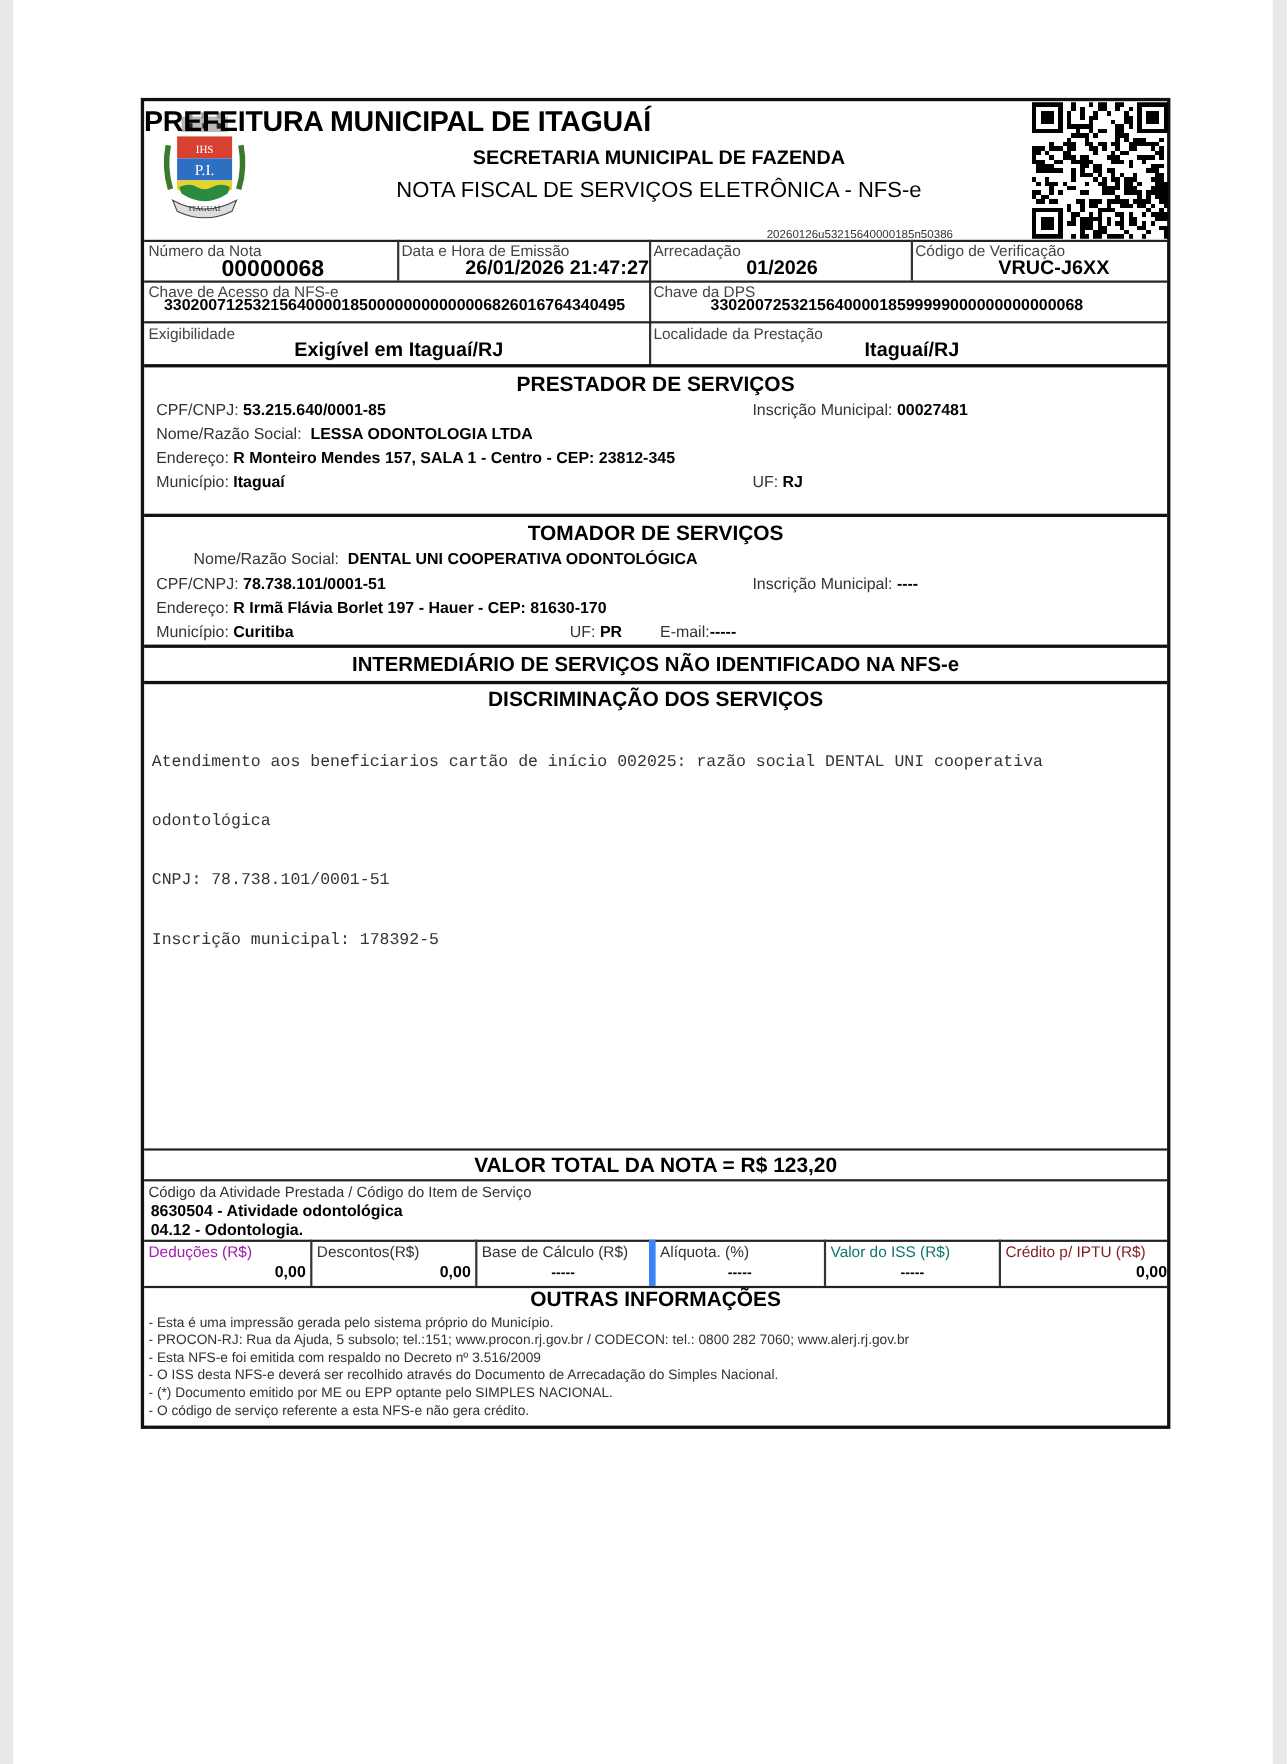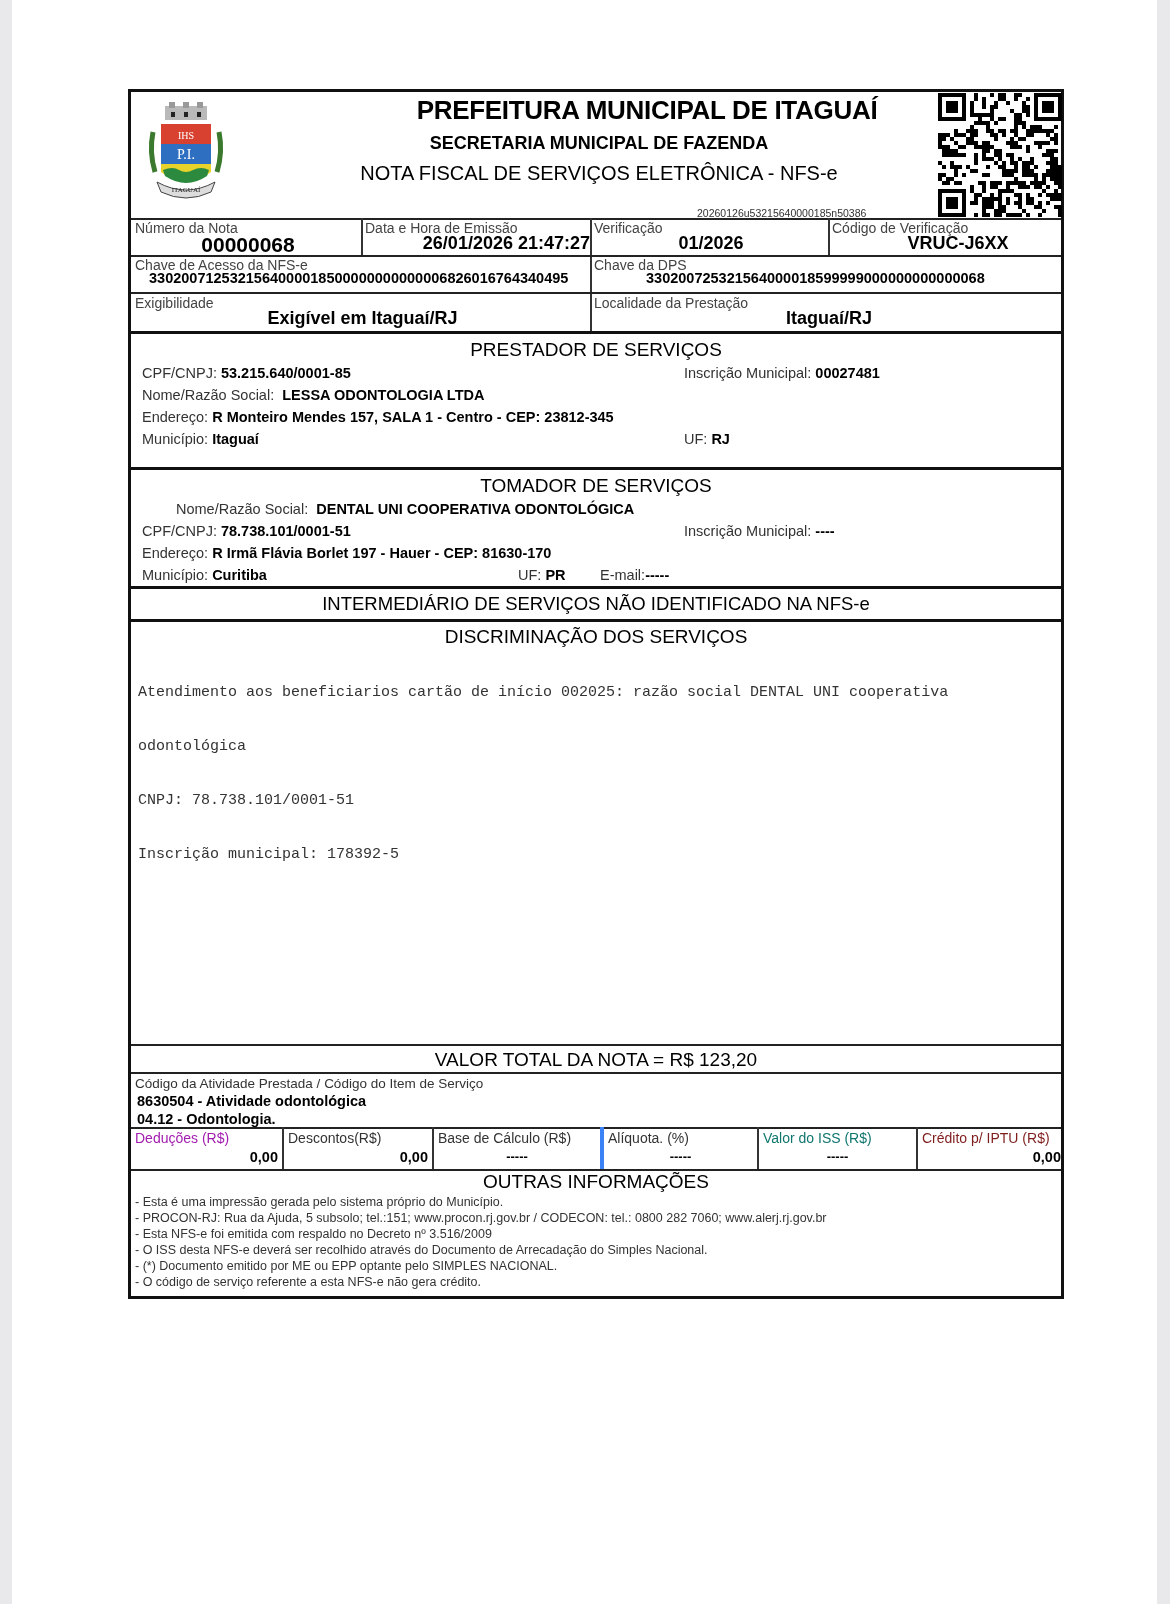--- a/index.html
+++ b/index.html
@@ -13,21 +13,21 @@
   .doc {
     position:absolute; left:116px; top:89px; width:936px; height:1210px;
     border:3px solid #111; box-sizing:border-box;
   }
   .abs { position:absolute; }
   .hline { position:absolute; left:0; right:0; height:0; border-top:2px solid #222; }
   .hline.thick { border-top:3px solid #111; }
   .vline { position:absolute; width:0; border-left:2px solid #333; }
   .lbl { font-size:14px; color:#444; white-space:nowrap; }
   .val { font-weight:bold; white-space:nowrap; }
-  .sec-title { position:absolute; left:0; right:0; text-align:center; font-weight:normal; font-size:19px; white-space:nowrap; }
+  .sec-title { position:absolute; left:0; right:0; text-align:center; font-weight:bold; font-size:19px; white-space:nowrap; }
   .row-item { position:absolute; font-size:14.5px; white-space:nowrap; color:#333; }
   .row-item b { color:#000; }
   .mono { font-family:"Liberation Mono", monospace; font-size:15px; color:#333; line-height:18px; white-space:pre; }
   .info { font-size:12.5px; color:#333; line-height:16px; white-space:nowrap; }
 </style>
 </head>
 <body>
 
 <div class="page">
   <div class="doc">
@@ -47,21 +47,21 @@
         <rect x="16" y="42" width="50" height="20" fill="#2f6fc2"></rect>
         <path d="M16 62 L66 62 L66 70 Q41 90 16 70 Z" fill="#e8d22c"></path>
         <path d="M18 68 Q28 64 34 68 Q41 72 48 68 Q56 64 64 68 L62 74 Q41 88 20 74 Z" fill="#2b8a3e"></path>
         <text x="41" y="37" font-size="10" fill="#fff" text-anchor="middle" font-family="Liberation Serif, serif">IHS</text>
         <text x="41" y="57" font-size="14" fill="#fff" text-anchor="middle" font-family="Liberation Serif, serif">P.I.</text>
         <path d="M12 80 Q41 96 70 80 L66 90 Q41 102 16 90 Z" fill="#ddd" stroke="#444" stroke-width="1"></path>
         <text x="41" y="90" font-size="7" fill="#222" text-anchor="middle" font-family="Liberation Serif, serif">ITAGUAÍ</text>
       </svg>
     </div>
 
-    <div class="abs" style="left:0; width:936px; top:3px; text-align:center; font-size:26px; font-weight:bold; letter-spacing:-0.3px;margin-left:48px;">PREFEITURA MUNICIPAL DE ITAGUAÍ</div>
+    <div class="abs" style="left:0; width:936px; top:3px; font-size:26px; font-weight:bold; letter-spacing:-0.3px;">PREFEITURA MUNICIPAL DE ITAGUAÍ</div>
     <div class="abs" style="left:0; width:936px; top:70px; text-align:center; font-size:20px;">NOTA FISCAL DE SERVIÇOS ELETRÔNICA - NFS-e</div>
     <div class="abs" style="left:0; width:936px; top:41px; text-align:center; font-size:18px; font-weight:bold;">SECRETARIA MUNICIPAL DE FAZENDA</div>
 
     <div class="abs" style="left:807px; top:1px; width:124px; height:124px;">
       <svg id="qr" width="124" height="124" viewBox="0 0 31 31" shape-rendering="crispEdges">
           <rect x="9" y="0" width="1" height="1" fill="#000"></rect>
           <rect x="13" y="0" width="1" height="1" fill="#000"></rect>
           <rect x="15" y="0" width="1" height="1" fill="#000"></rect>
           <rect x="16" y="0" width="1" height="1" fill="#000"></rect>
           <rect x="19" y="0" width="1" height="1" fill="#000"></rect>
@@ -423,21 +423,21 @@
     <div class="vline" style="left:230px; top:126px; height:37px;"></div>
     <div class="vline" style="left:459px; top:126px; height:114px;"></div>
     <div class="vline" style="left:697px; top:126px; height:37px;"></div>
 
     <div class="abs lbl" style="left:4px; top:128px;">Número da Nota</div>
     <div class="abs val" style="left:4px; width:226px; top:141px; text-align:center; font-size:21px;">00000068</div>
 
     <div class="abs lbl" style="left:234px; top:128px;">Data e Hora de Emissão</div>
     <div class="abs val" style="left:234px; width:225px; top:141px; text-align:right; font-size:18px;">26/01/2026 21:47:27</div>
 
-    <div class="abs lbl" style="left:463px; top:128px;">Verificação</div>
+    <div class="abs lbl" style="left:463px; top:128px;">Arrecadação</div>
     <div class="abs val" style="left:463px; width:234px; top:141px; text-align:center; font-size:18px;">01/2026</div>
 
     <div class="abs lbl" style="left:701px; top:128px;">Código de Verificação</div>
     <div class="abs val" style="left:701px; width:232px; top:141px; text-align:center; font-size:18px; padding-left:20px; box-sizing:border-box;">VRUC-J6XX</div>
 
     <div class="hline" style="top:163px;"></div>
 
     <div class="abs lbl" style="left:4px; top:165px;">Chave de Acesso da NFS-e</div>
     <div class="abs val" style="left:18px; top:178px; font-size:14.5px;">3302007125321564000018500000000000006826016764340495</div>
 
@@ -501,21 +501,21 @@
 
     <div class="abs" style="left:0; top:1035px; width:930px; height:42px; display:flex;">
       <div style="width:151px; position:relative; border-right:2px solid #333;">
         <div class="lbl" style="position:absolute; left:4px; top:3px; color:#a21caf;">Deduções (R$)</div>
         <div class="val" style="position:absolute; right:4px; top:22px; font-size:14.5px;">0,00</div>
       </div>
       <div style="width:148px; position:relative; border-right:2px solid #333;">
         <div class="lbl" style="position:absolute; left:4px; top:3px; color:#333;">Descontos(R$)</div>
         <div class="val" style="position:absolute; right:4px; top:22px; font-size:14.5px;">0,00</div>
       </div>
-      <div style="width:156px; position:relative; border-right:4px solid #3b82f6;padding-left:10px;">
+      <div style="width:156px; position:relative; border-right:6px solid #3b82f6;">
         <div class="lbl" style="position:absolute; left:4px; top:3px; color:#333;">Base de Cálculo (R$)</div>
         <div class="val" style="position:absolute; left:0; right:0; text-align:center; top:22px; font-size:13px;">-----</div>
       </div>
       <div style="width:153px; position:relative; border-right:2px solid #333;">
         <div class="lbl" style="position:absolute; left:4px; top:3px; color:#333;">Alíquota. (%)</div>
         <div class="val" style="position:absolute; left:0; right:0; text-align:center; top:22px; font-size:13px;">-----</div>
       </div>
       <div style="width:157px; position:relative; border-right:2px solid #333;">
         <div class="lbl" style="position:absolute; left:4px; top:3px; color:#0f766e;">Valor do ISS (R$)</div>
         <div class="val" style="position:absolute; left:0; right:0; text-align:center; top:22px; font-size:13px;">-----</div>

